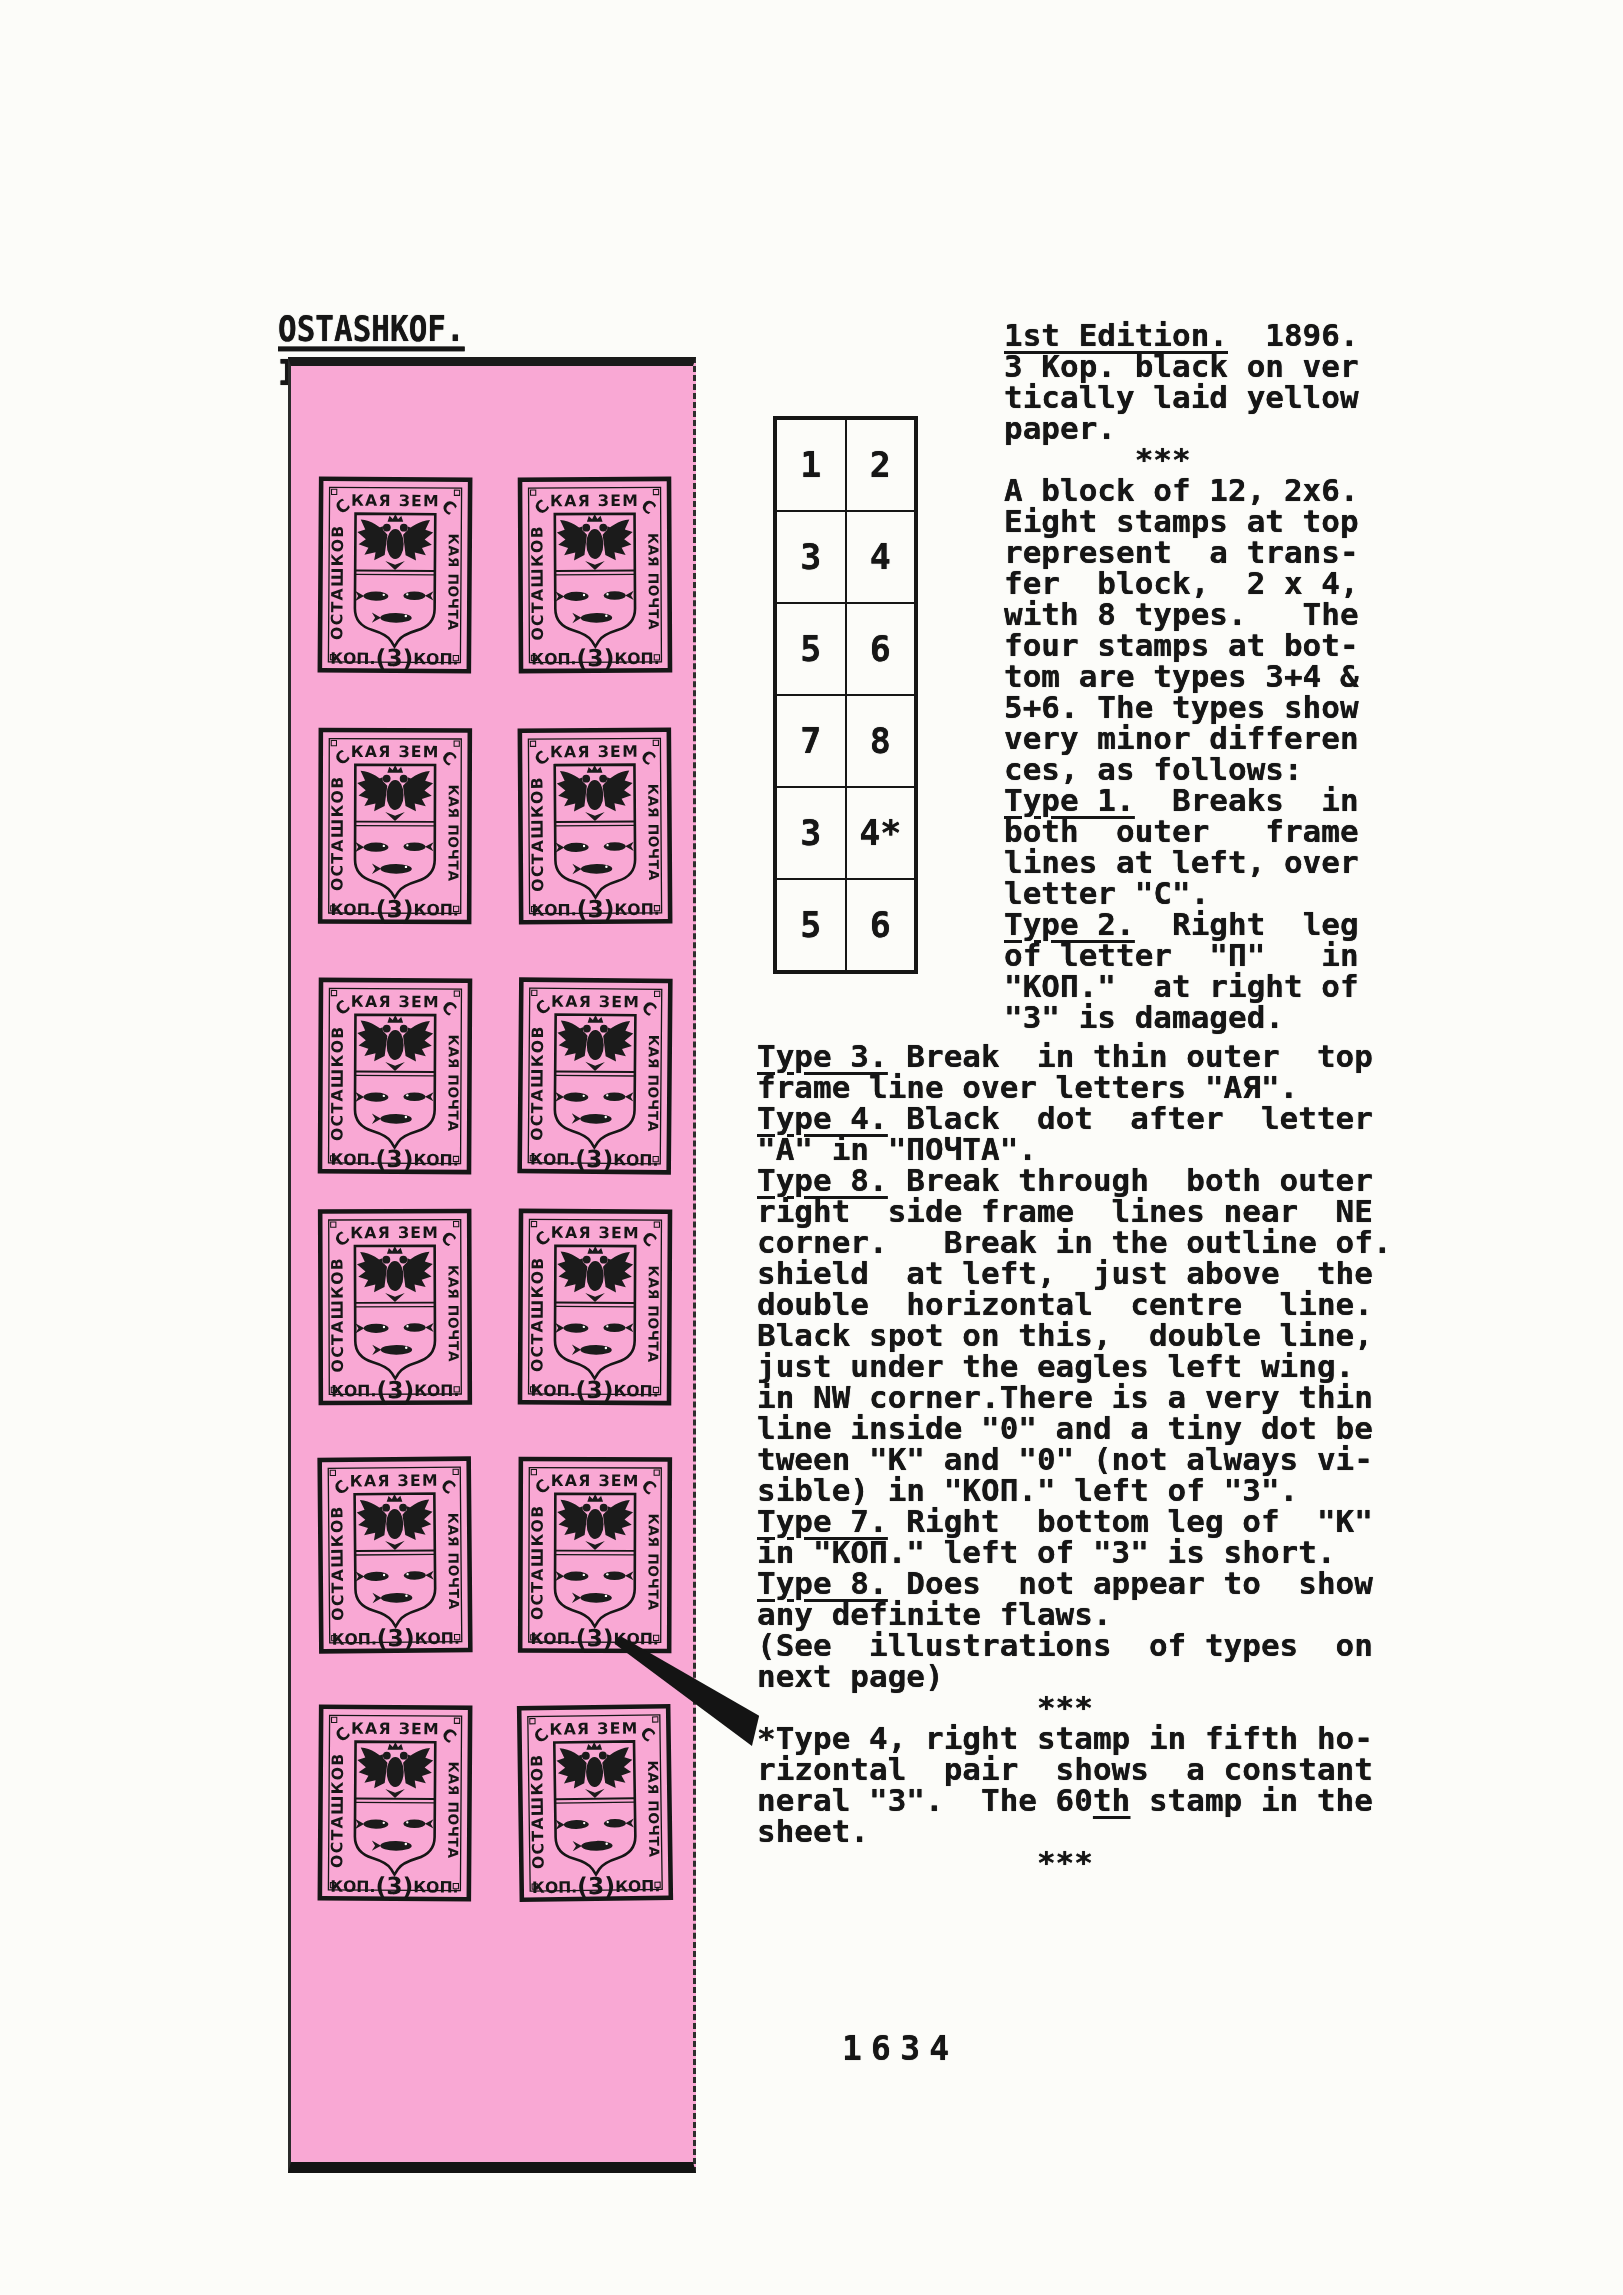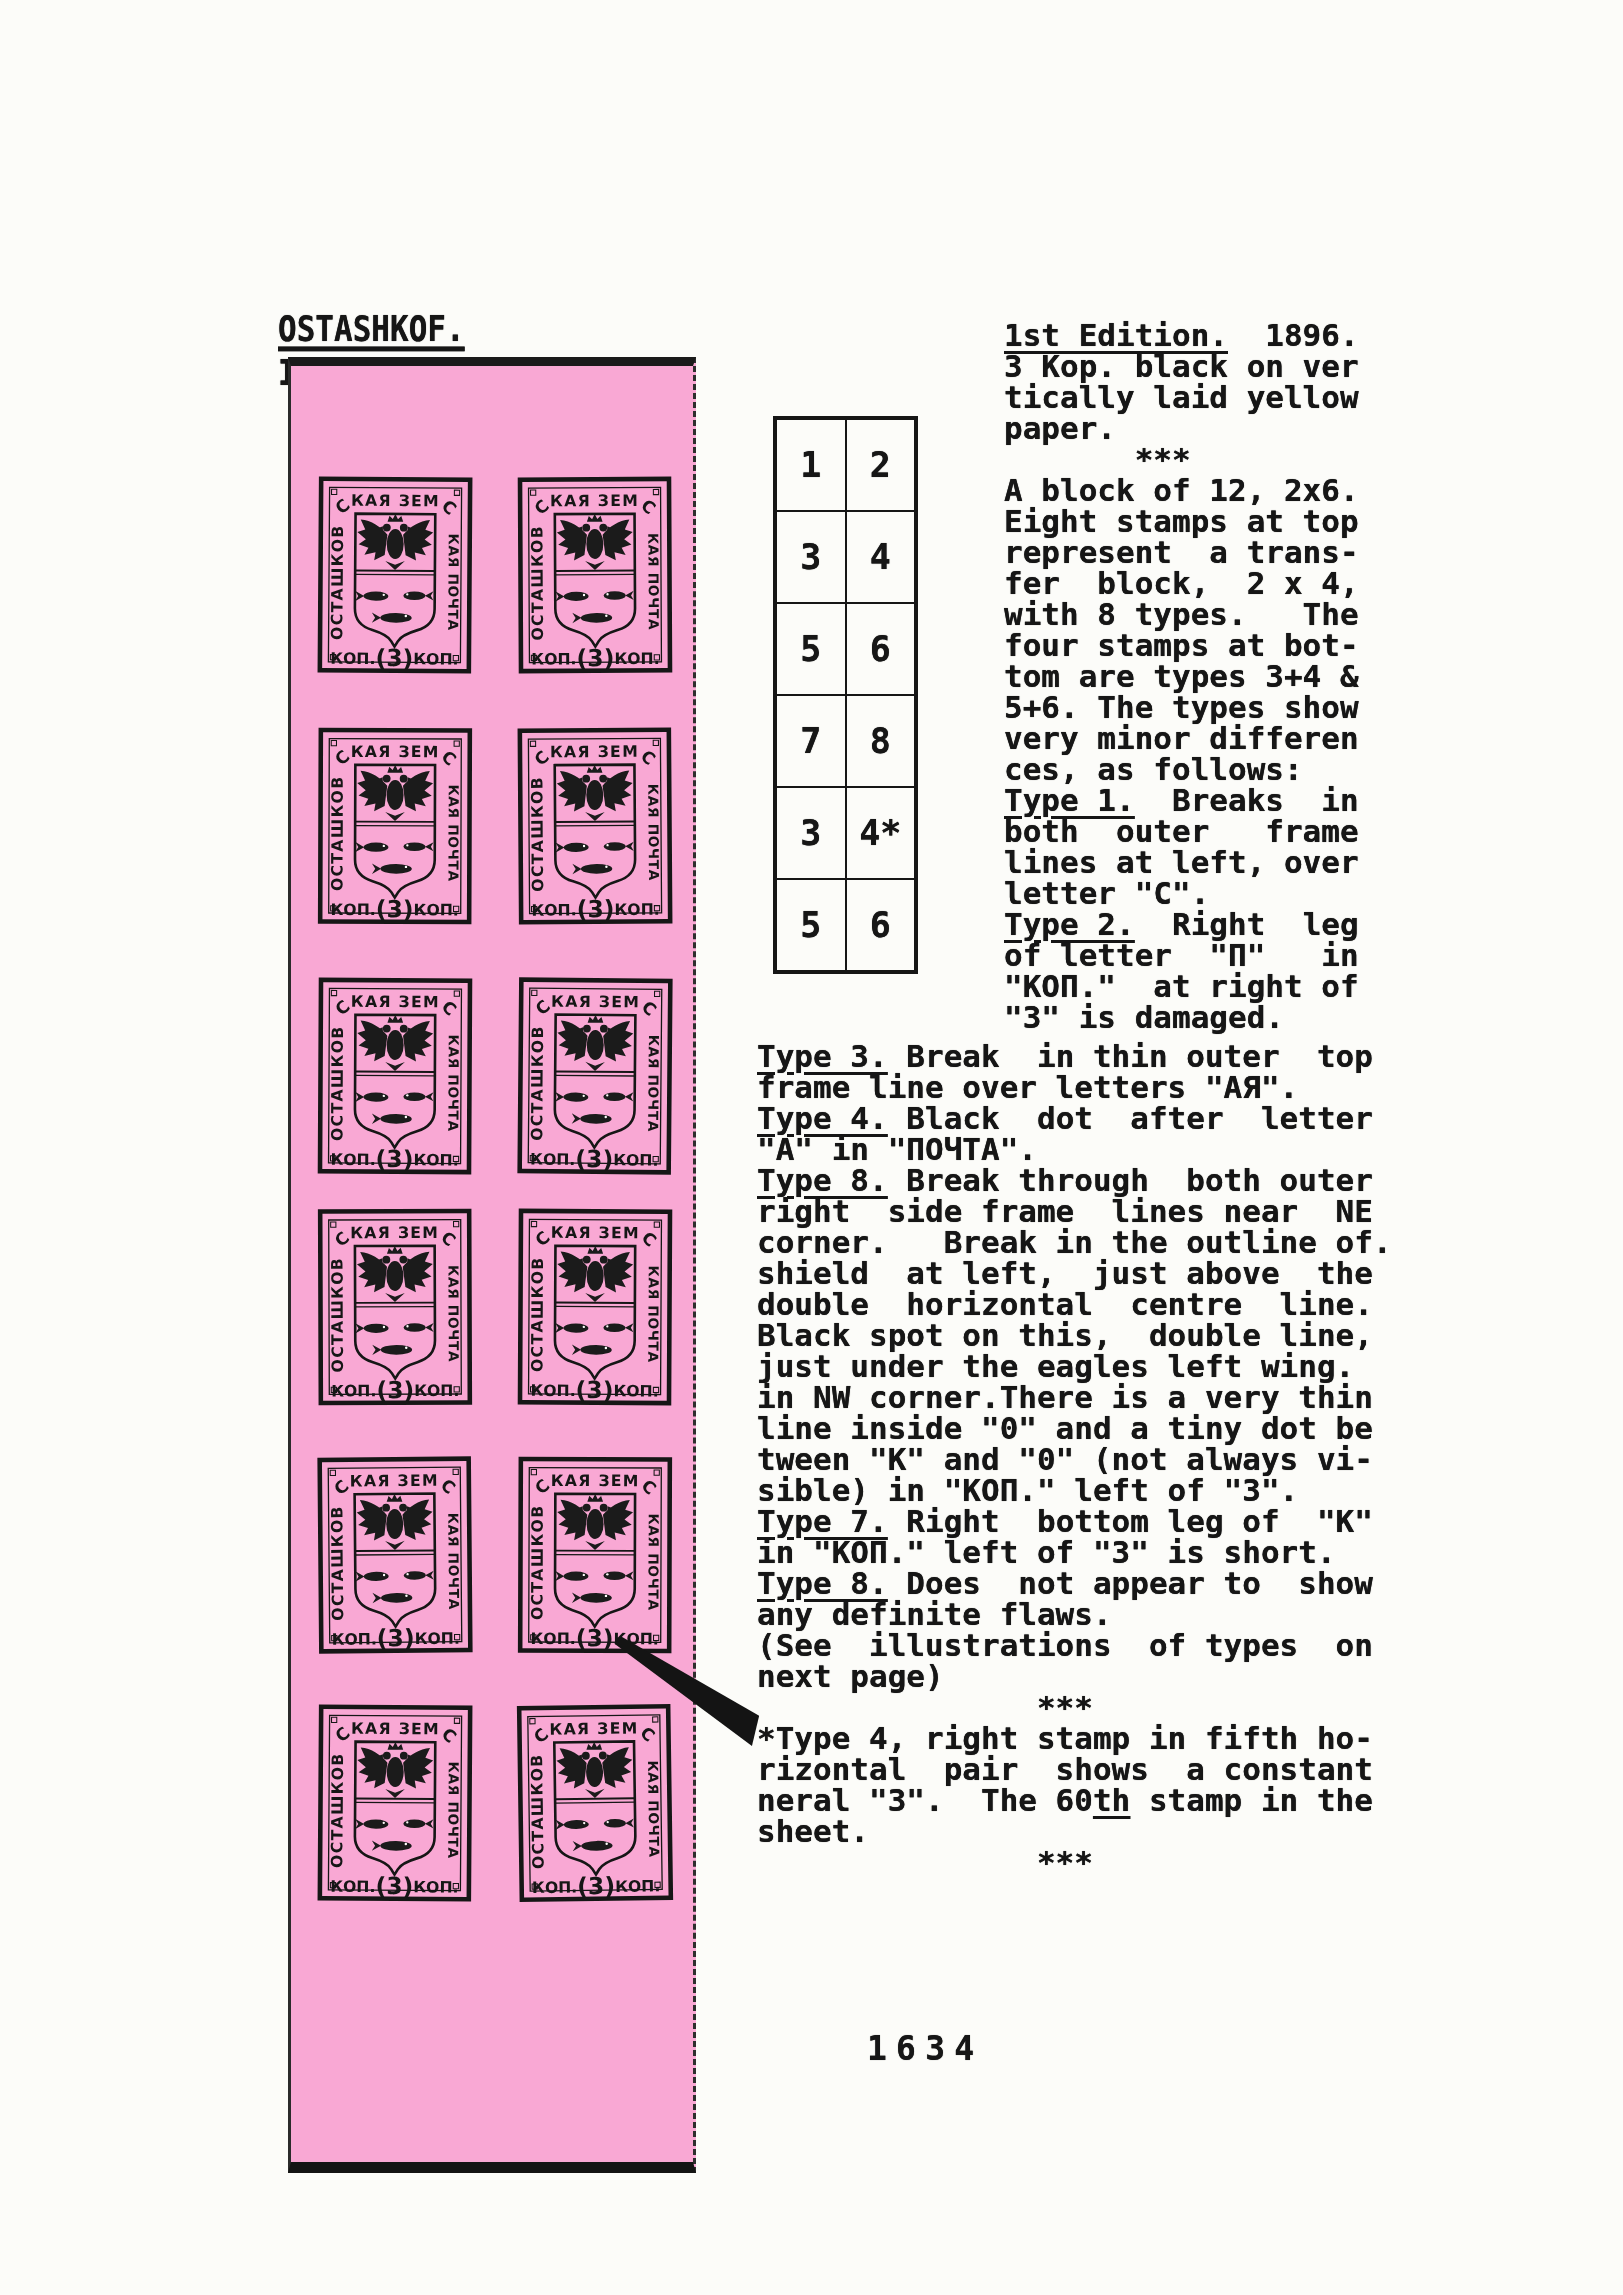--- a/index.html
+++ b/index.html
@@ -45,21 +45,20 @@
     text-shadow:0 0 0.7px currentColor;
   }
   
   #narrow-column{ left:1004px; top:320px; width:376px; }
   #wide-column{ left:757px; top:1029px; width:651px;margin-top:12px; }
   
   #page-number{
     position:absolute; left:842px; top:2029px;
     font-size:33px; font-weight:700; letter-spacing:9.2px;
     text-shadow:0 0 0.7px currentColor;
-    margin-left:25px;
   }
   
   #arrow-layer{ position:absolute; left:0; top:0; width:1623px; height:2295px; pointer-events:none; }
 </style>
 </head>
 <body>
 
 <div id="page">
 
   <div id="title-block">

